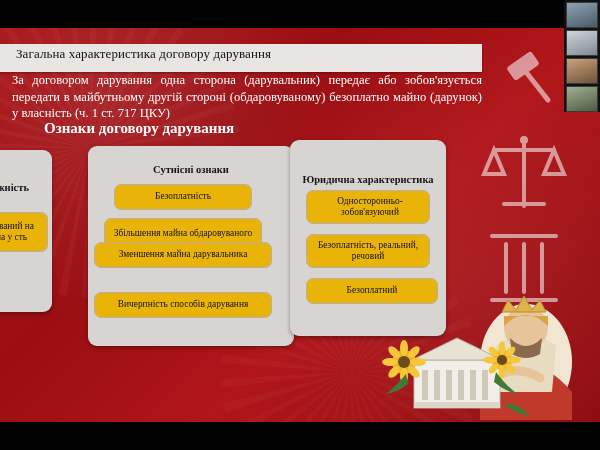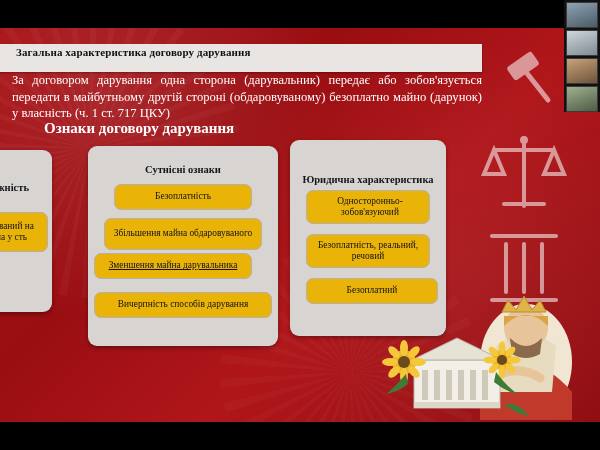--- a/index.html
+++ b/index.html
@@ -67,22 +67,22 @@
     width: 482px;
     height: 28px;
     background: #e8e5e2;
     box-shadow: 0 1px 2px rgba(0,0,0,0.35);
   }
   .title-text {
     position: absolute;
     left: 16px;
     top: 18px;
     width: 470px;
-    font-size: 11px;
-    font-weight: bold;
+    font-size: 13px;
+    font-weight: normal;
     color: #111111;
     letter-spacing: 0.1px;
     white-space: nowrap;
   }
 
   .lead {
     position: absolute;
     left: 12px;
     top: 44px;
     width: 470px;
@@ -132,21 +132,21 @@
     line-height: 1.18;
     padding: 2px 4px;
     box-sizing: border-box;
   }
 
   
   #card-a { left: -48px; top: 122px; width: 100px; height: 162px; }
   #card-a .card-title { top: 32px; font-size: 10.5px; }
 
   
-  #card-b { left: 88px; top: 118px; width: 190px; height: 200px; }
+  #card-b { left: 88px; top: 118px; width: 190px; height: 200px; padding-left: 16px; }
   #card-b .card-title { top: 18px; }
 
   
   #card-c { left: 290px; top: 112px; width: 156px; height: 196px; }
   #card-c .card-title { top: 18px; margin-top: 16px; }
 
   
   .icon-col {
     position: absolute;
     right: 30px;
@@ -219,21 +219,21 @@
 
     <div class="card" id="card-a">
       <div class="card-title">належність</div>
       <div class="pill" style="left:8px; top:62px; width:88px; height:40px;">йменований на  майна у сть</div>
     </div>
 
     <div class="card" id="card-b">
       <div class="card-title">Сутнісні ознаки</div>
       <div class="pill" style="left:26px; top:38px; width:138px; height:26px;">Безоплатність</div>
       <div class="pill" style="left:16px; top:72px; width:158px; height:32px;">Збільшення майна обдаровуваного</div>
-      <div class="pill" style="left:6px; top:107px; width:158px; height:26px;text-decoration:underline;">Зменшення майна дарувальника</div>
+      <div class="pill" style="left:6px; top:96px; width:178px; height:26px;">Зменшення майна дарувальника</div>
       <div class="pill" style="left:6px; top:146px; width:178px; height:26px;">Вичерпність способів дарування</div>
     </div>
 
     <div class="card" id="card-c">
       <div class="card-title">Юридична характеристика</div>
       <div class="pill" style="left:16px; top:50px; width:124px; height:34px;padding-left:8px;">Односторонньо-зобов'язуючий</div>
       <div class="pill" style="left:16px; top:94px; width:124px; height:34px;">Безоплатність, реальний, речовий</div>
       <div class="pill" style="left:16px; top:138px; width:132px; height:26px;">Безоплатний</div>
     </div>
 

